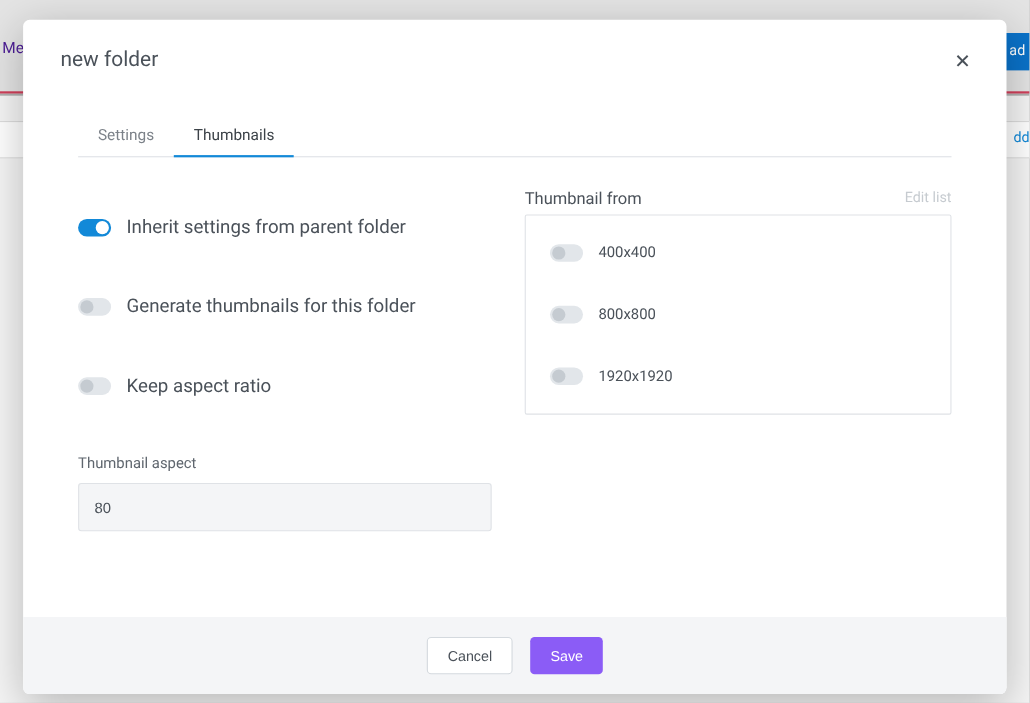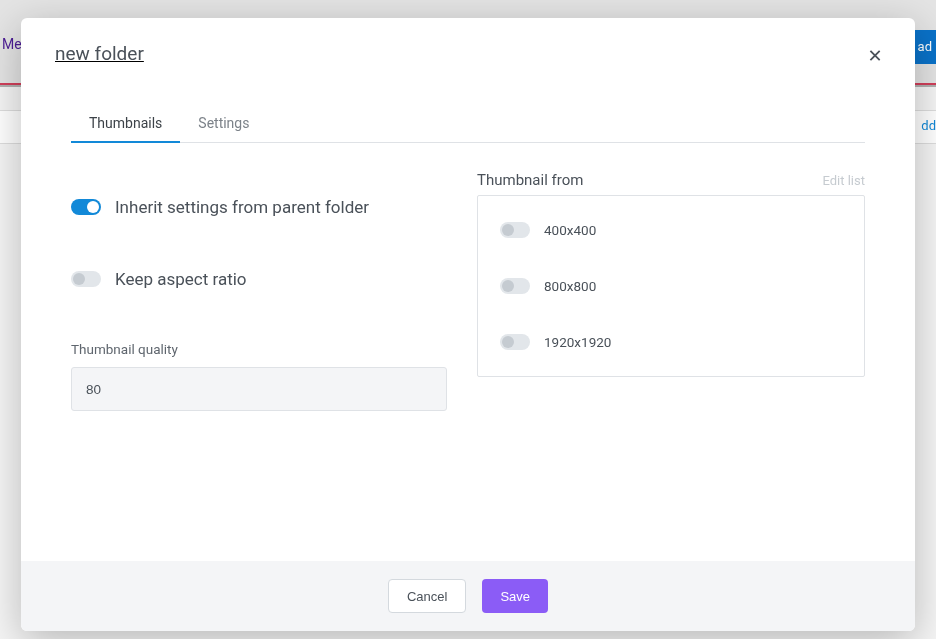--- a/index.html
+++ b/index.html
@@ -60,21 +60,20 @@
       bottom: 8px;
       background: #fff;
       border-radius: 6px;
       box-shadow: 0 10px 40px rgba(0,0,0,0.25);
       display: flex;
       flex-direction: column;
     }
     .modal-header {
       position: relative;
       padding: 24px 34px 14px 34px;
-      text-decoration: underline;
     }
     .modal-title {
       font-size: 19px;
       color: #4a5159;
       font-weight: 400;
     }
     .close-btn {
       position: absolute;
       right: 26px;
       top: 24px;
@@ -239,43 +238,49 @@
 <div class="modal">
   <div class="modal-header">
     <div class="modal-title">new folder</div>
     <button class="close-btn">
       <span>✕</span>
     </button>
   </div>
 
   <div class="modal-body">
     <div class="tabs">
+      <div class="tab">Settings</div>
       <div class="tab active">Thumbnails</div>
-      <div class="tab">Settings</div>
     </div>
 
     <div class="content">
       <div class="left-col">
 
         <div class="toggle-row first">
           <div class="toggle on">
             <div class="toggle-knob"></div>
           </div>
           <span class="toggle-label">Inherit settings from parent folder</span>
         </div>
 
-
         <div class="toggle-row">
           <div class="toggle off">
             <div class="toggle-knob"></div>
           </div>
+          <span class="toggle-label">Generate thumbnails for this folder</span>
+        </div>
+
+        <div class="toggle-row">
+          <div class="toggle off">
+            <div class="toggle-knob"></div>
+          </div>
           <span class="toggle-label">Keep aspect ratio</span>
         </div>
 
-        <div class="field-label">Thumbnail quality</div>
+        <div class="field-label">Thumbnail aspect</div>
         <input class="text-input" type="text" value="80" style="">
 
       </div>
 
       <div class="right-col">
         <div class="right-header">
           <span class="right-title">Thumbnail from</span>
           <span class="edit-link">Edit list</span>
         </div>
         <div class="size-box">

